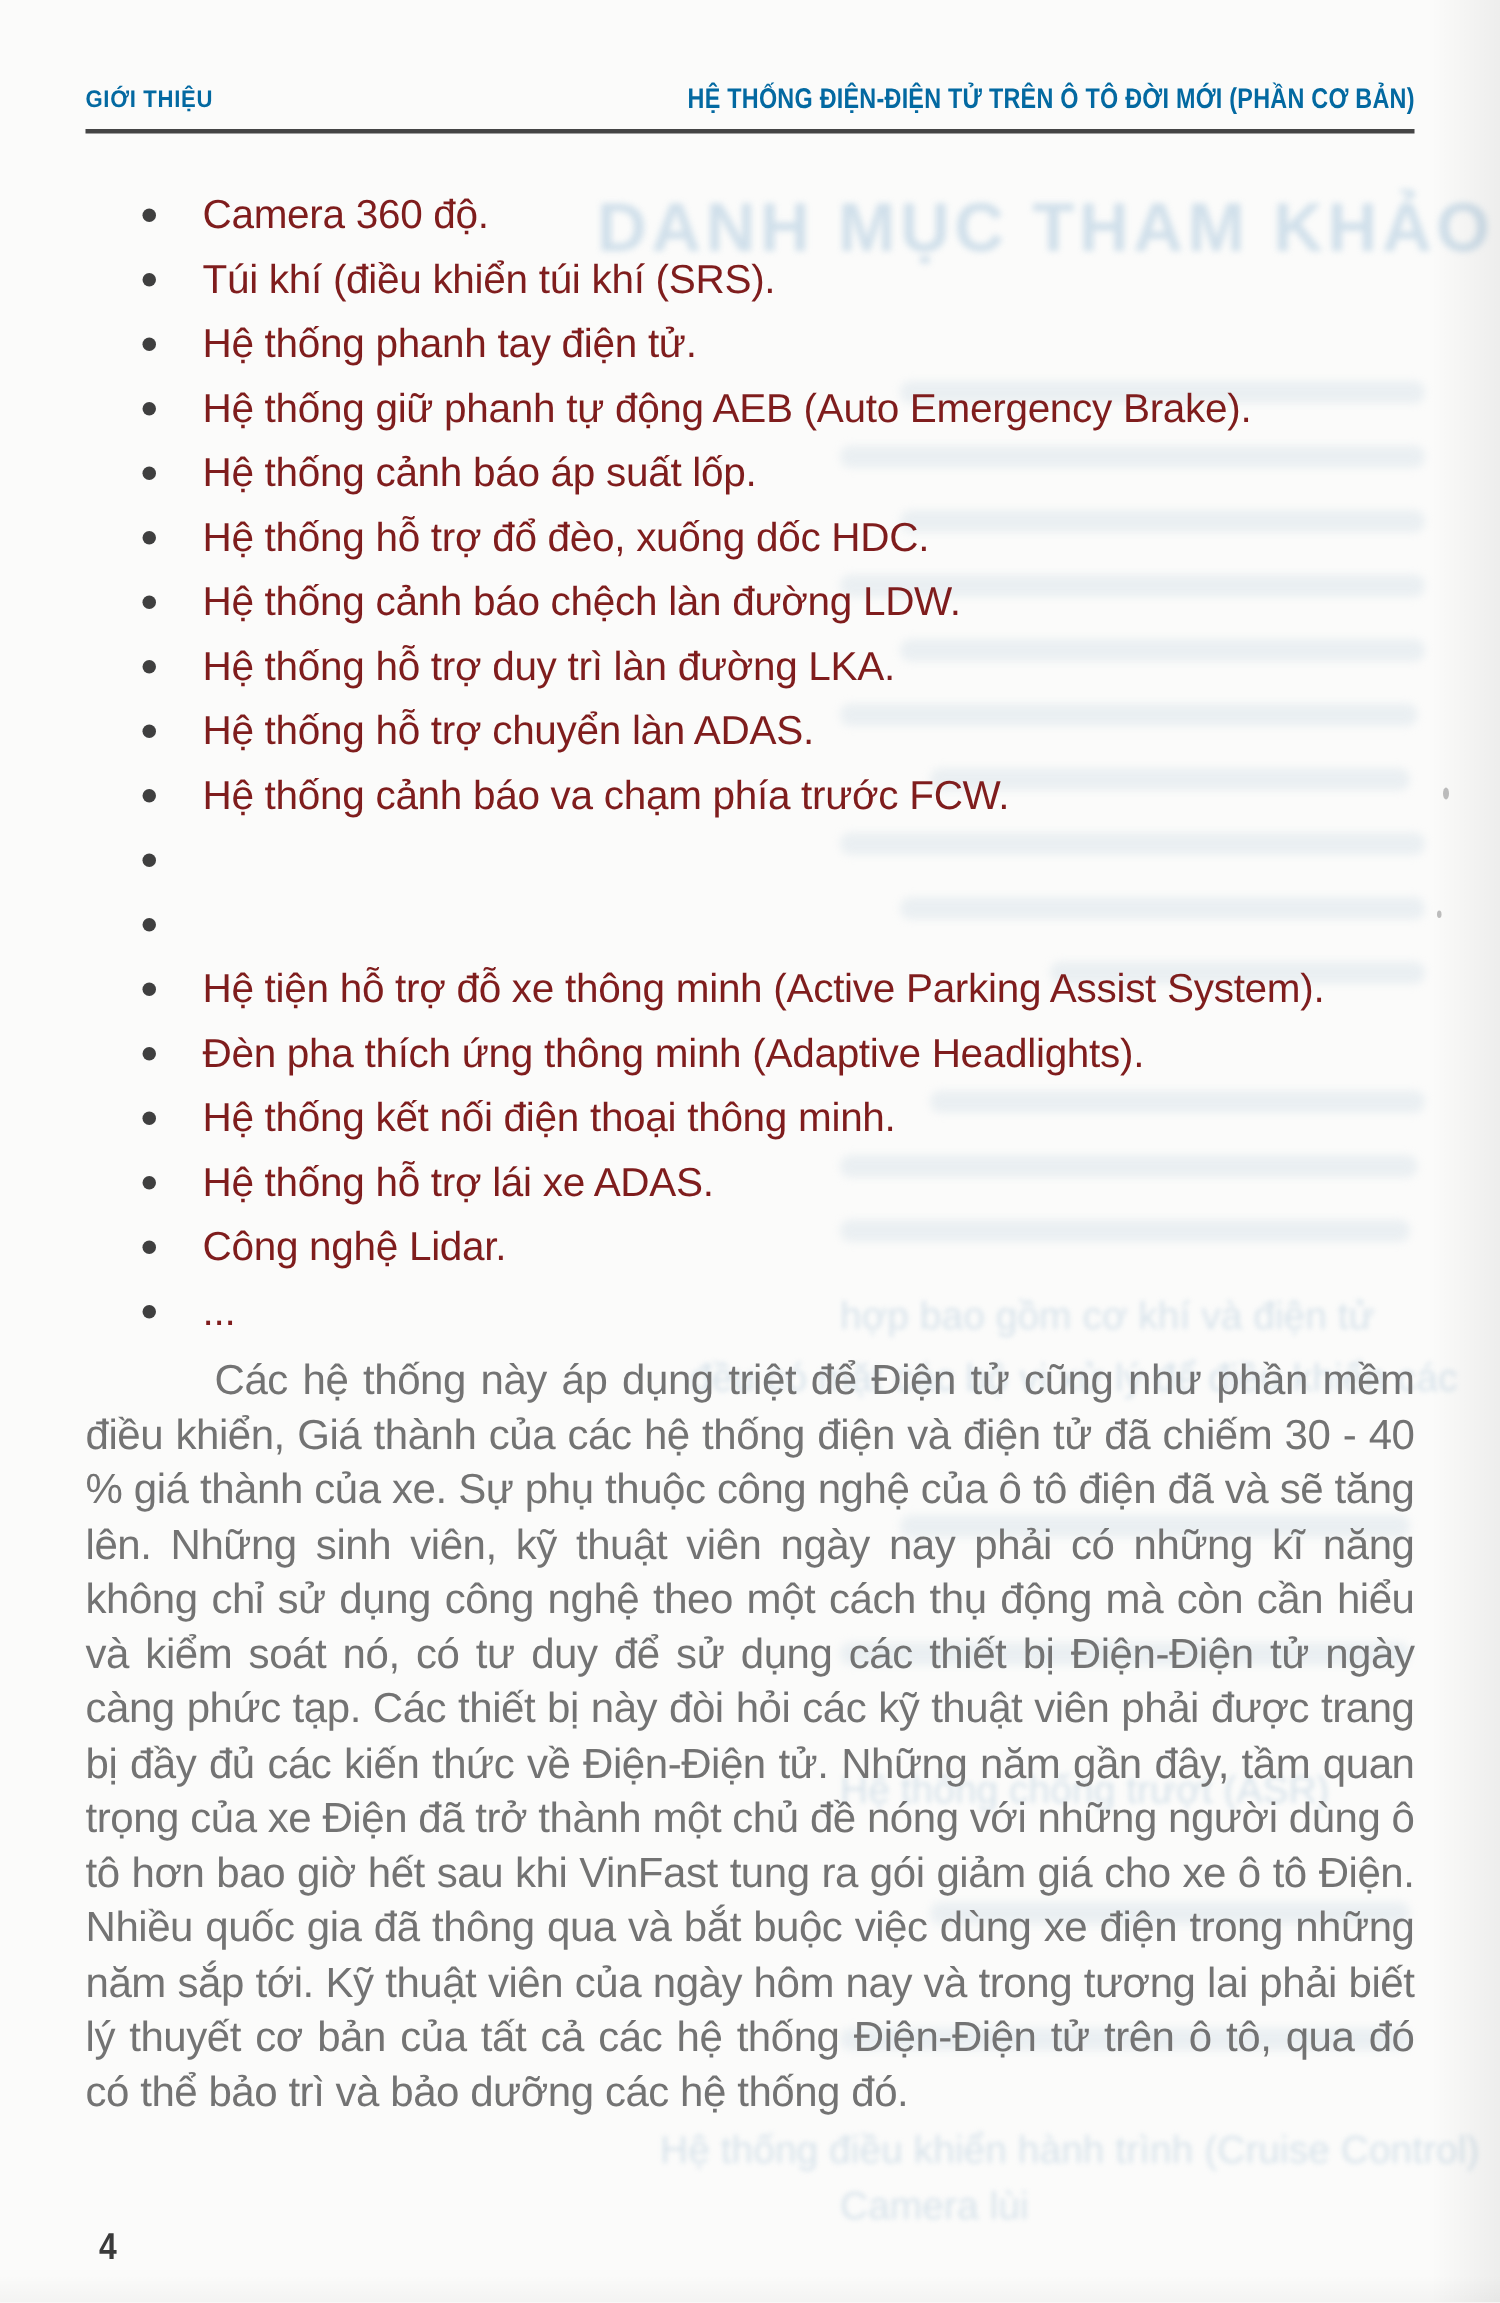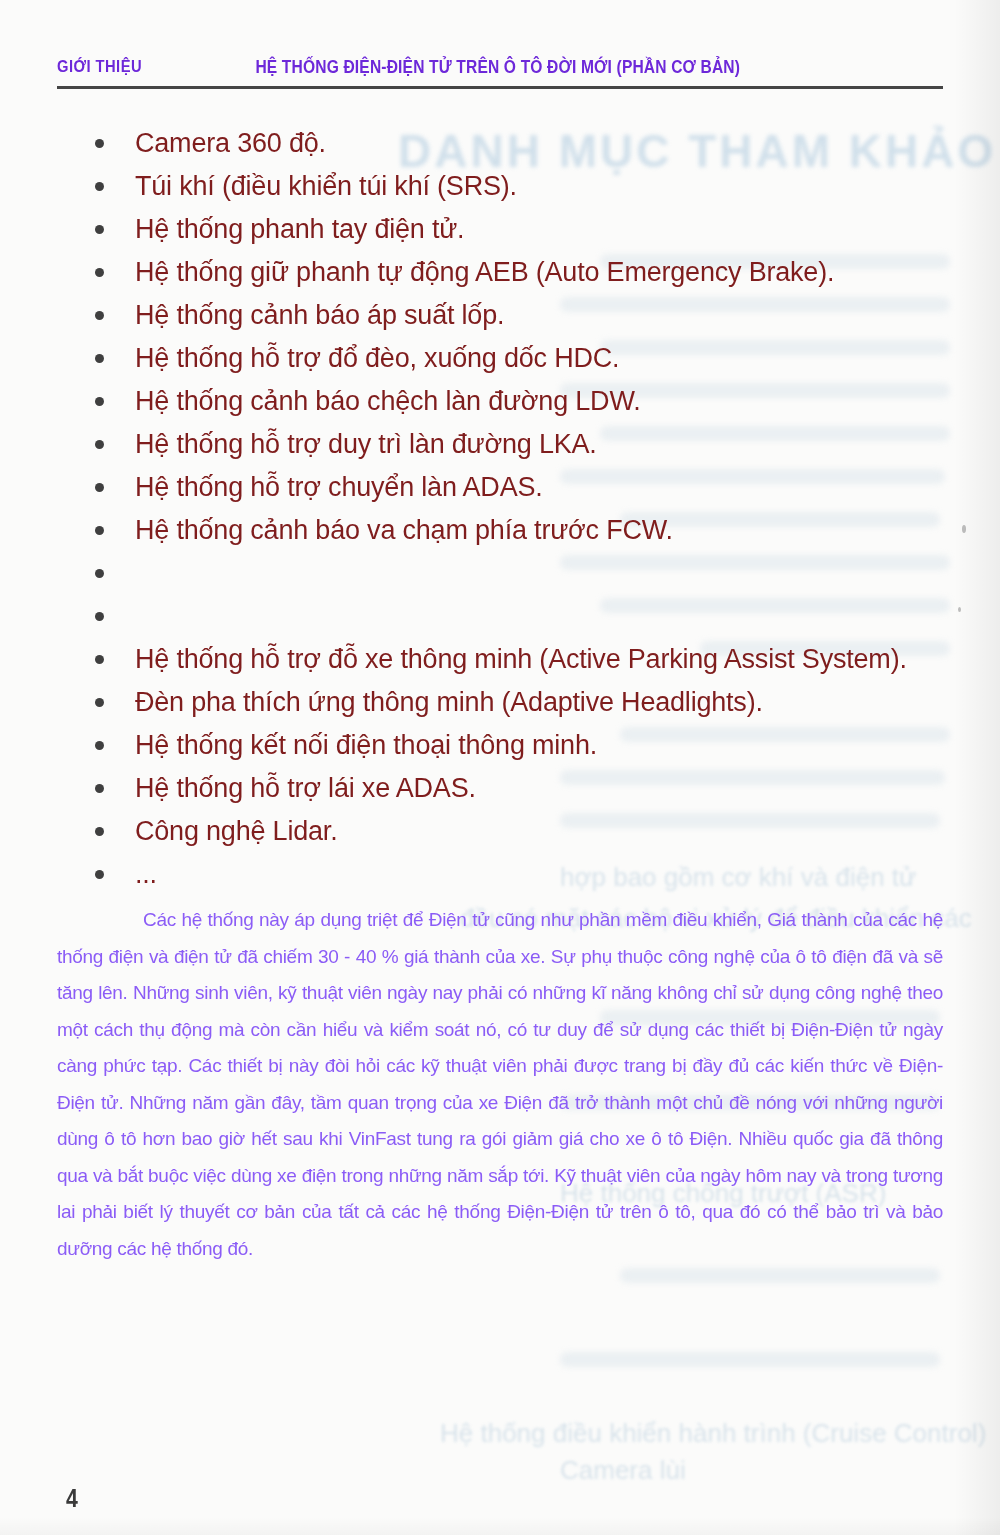--- a/index.html
+++ b/index.html
@@ -36,22 +36,22 @@
     filter:blur(1.6px);opacity:.8;white-space:nowrap;
   }
   .ghost-line{
     position:absolute;height:15px;border-radius:7px;
     background:#dde6ec;filter:blur(3px);opacity:.55;
   }
 
   
   .page{position:absolute;left:57px;right:57px;top:55px;z-index:1;}
   .running-header{
-    display:flex;align-items:flex-end;
-    font-weight:bold;color:#6d28d9;line-height:24px;height:24px;white-space:nowrap;
+    display:flex;justify-content:space-between;align-items:flex-end;
+    font-weight:bold;color:#0369a1;line-height:24px;height:24px;white-space:nowrap;
   }
   .hdr-left{display:inline-block;font-size:16px;letter-spacing:0.5px;
     transform:scaleX(0.92);transform-origin:left center;}
   .hdr-right{display:inline-block;font-size:19px;letter-spacing:0.2px;
     transform:scaleX(0.82);transform-origin:right center;}
   .rule{height:3px;background:#454545;margin-top:7px;}
 
   ul.bullets{
     list-style:none;margin:33px 0 0 0;padding:0;
     font-size:27px;letter-spacing:-0.2px;color:#7f1d1d;
@@ -59,22 +59,22 @@
   ul.bullets li{
     position:relative;padding-left:78px;height:43px;line-height:43px;
     white-space:nowrap;
   }
   .dot{
     position:absolute;left:38px;top:17px;width:9px;height:9px;
     border-radius:50%;background:#3f3f3f;
   }
   .body-par{
     margin:6px 0 0 0;
-    font-size:19px;line-height:36.5px;letter-spacing:-0.3px;
-    text-align:justify;text-indent:86px;color:#8b5cf6;
+    font-size:28px;line-height:36.5px;letter-spacing:-0.3px;
+    text-align:justify;text-indent:86px;color:#737373;
   }
   .page-number{
     position:absolute;left:66px;top:1484px;z-index:1;
     font-size:25px;font-weight:bold;color:#3a3a3a;
     transform:scaleX(0.85);transform-origin:left center;
   }
 </style>
 </head>
 <body>
 
@@ -122,21 +122,21 @@
       <li><span class="dot"></span><span>Hệ thống phanh tay điện tử.</span></li>
       <li><span class="dot"></span><span>Hệ thống giữ phanh tự động AEB (Auto Emergency Brake).</span></li>
       <li><span class="dot"></span><span>Hệ thống cảnh báo áp suất lốp.</span></li>
       <li><span class="dot"></span><span>Hệ thống hỗ trợ đổ đèo, xuống dốc HDC.</span></li>
       <li><span class="dot"></span><span>Hệ thống cảnh báo chệch làn đường LDW.</span></li>
       <li><span class="dot"></span><span>Hệ thống hỗ trợ duy trì làn đường LKA.</span></li>
       <li><span class="dot"></span><span>Hệ thống hỗ trợ chuyển làn ADAS.</span></li>
       <li><span class="dot"></span><span>Hệ thống cảnh báo va chạm phía trước FCW.</span></li>
       <li><span class="dot"></span></li>
       <li><span class="dot"></span></li>
-      <li><span class="dot"></span><span>Hệ thống hỗ trợ đỗ xe thông minh (Active Parking Assist System).</span></li>
+      <li><span class="dot"></span><span>Hệ tiện hỗ trợ đỗ xe thông minh (Active Parking Assist System).</span></li>
       <li><span class="dot"></span><span>Đèn pha thích ứng thông minh (Adaptive Headlights).</span></li>
       <li><span class="dot"></span><span>Hệ thống kết nối điện thoại thông minh.</span></li>
       <li><span class="dot"></span><span>Hệ thống hỗ trợ lái xe ADAS.</span></li>
       <li><span class="dot"></span><span>Công nghệ Lidar.</span></li>
       <li><span class="dot"></span><span>...</span></li>
     </ul>
 
     <p class="body-par">Các hệ thống này áp dụng triệt để Điện tử cũng như phần mềm điều khiển, Giá thành của các hệ thống điện và điện tử đã chiếm 30 - 40 % giá thành của xe. Sự phụ thuộc công nghệ của ô tô điện đã và sẽ tăng lên. Những sinh viên, kỹ thuật viên ngày nay phải có những kĩ năng không chỉ sử dụng công nghệ theo một cách thụ động mà còn cần hiểu và kiểm soát nó, có tư duy để sử dụng các thiết bị Điện-Điện tử ngày càng phức tạp. Các thiết bị này đòi hỏi các kỹ thuật viên phải được trang bị đầy đủ các kiến thức về Điện-Điện tử. Những năm gần đây, tầm quan trọng của xe Điện đã trở thành một chủ đề nóng với những người dùng ô tô hơn bao giờ hết sau khi VinFast tung ra gói giảm giá cho xe ô tô Điện. Nhiều quốc gia đã thông qua và bắt buộc việc dùng xe điện trong những năm sắp tới. Kỹ thuật viên của ngày hôm nay và trong tương lai phải biết lý thuyết cơ bản của tất cả các hệ thống Điện-Điện tử trên ô tô, qua đó có thể bảo trì và bảo dưỡng các hệ thống đó.</p>
   </div>
 

